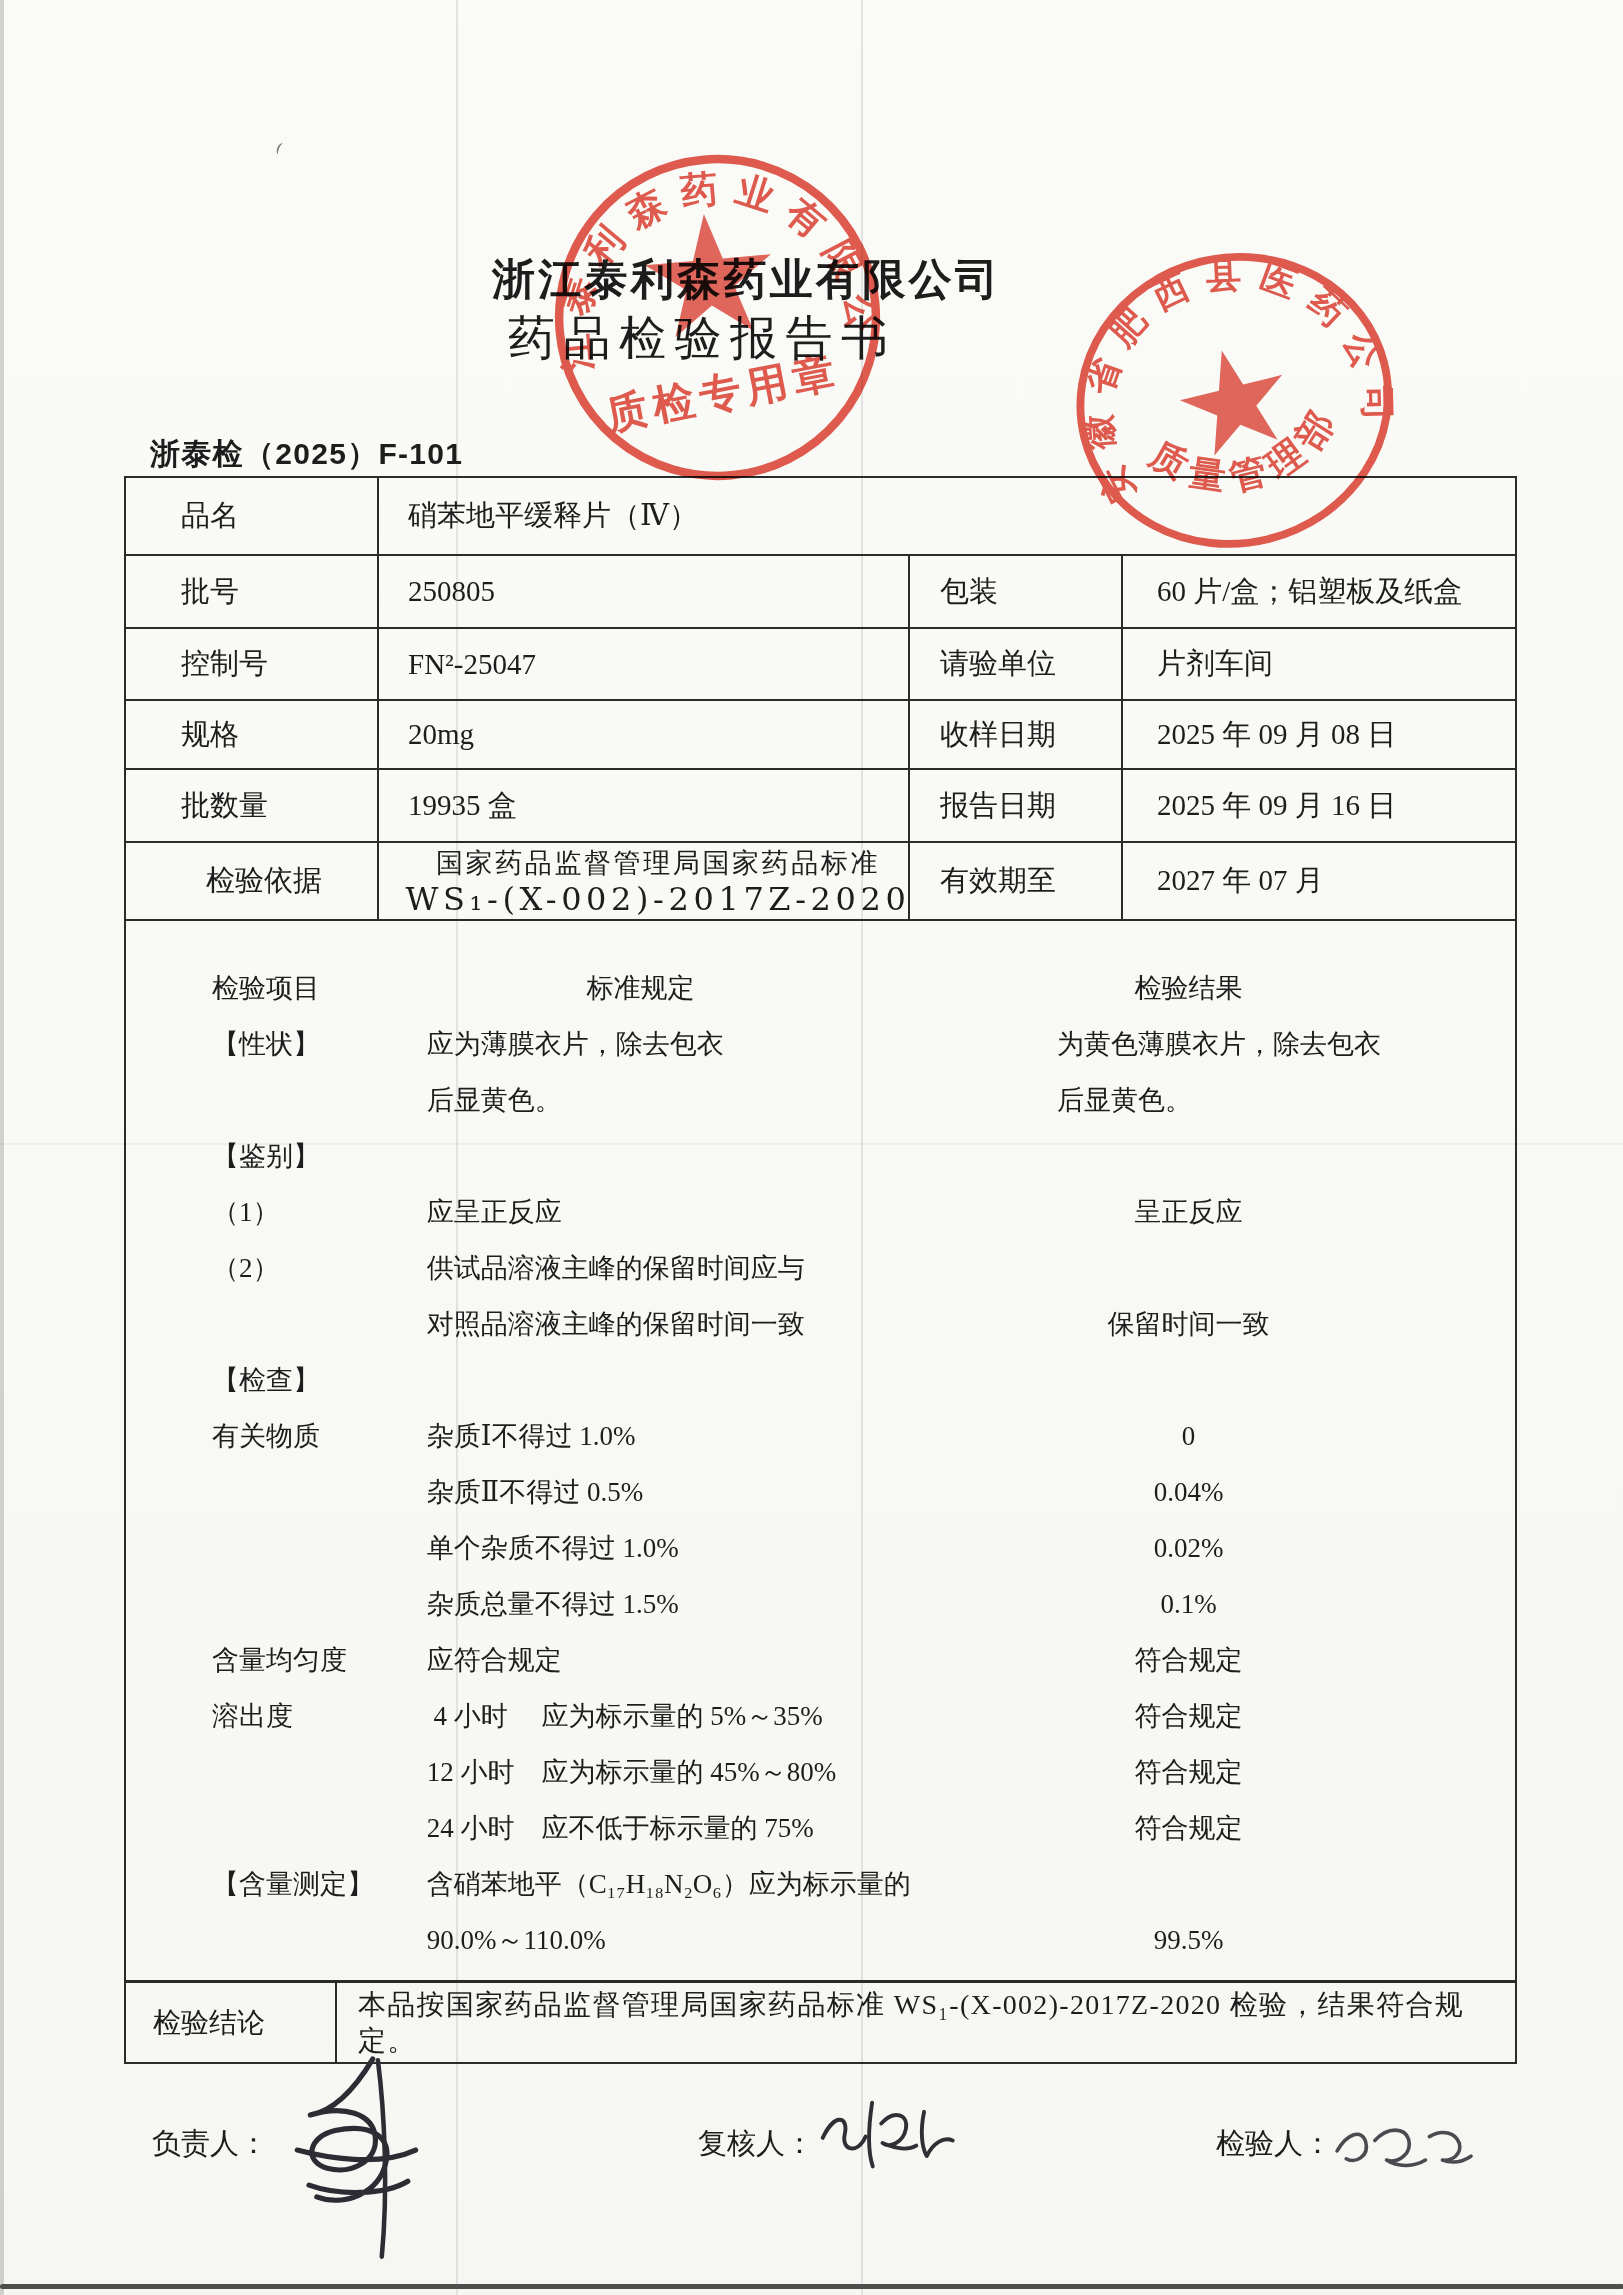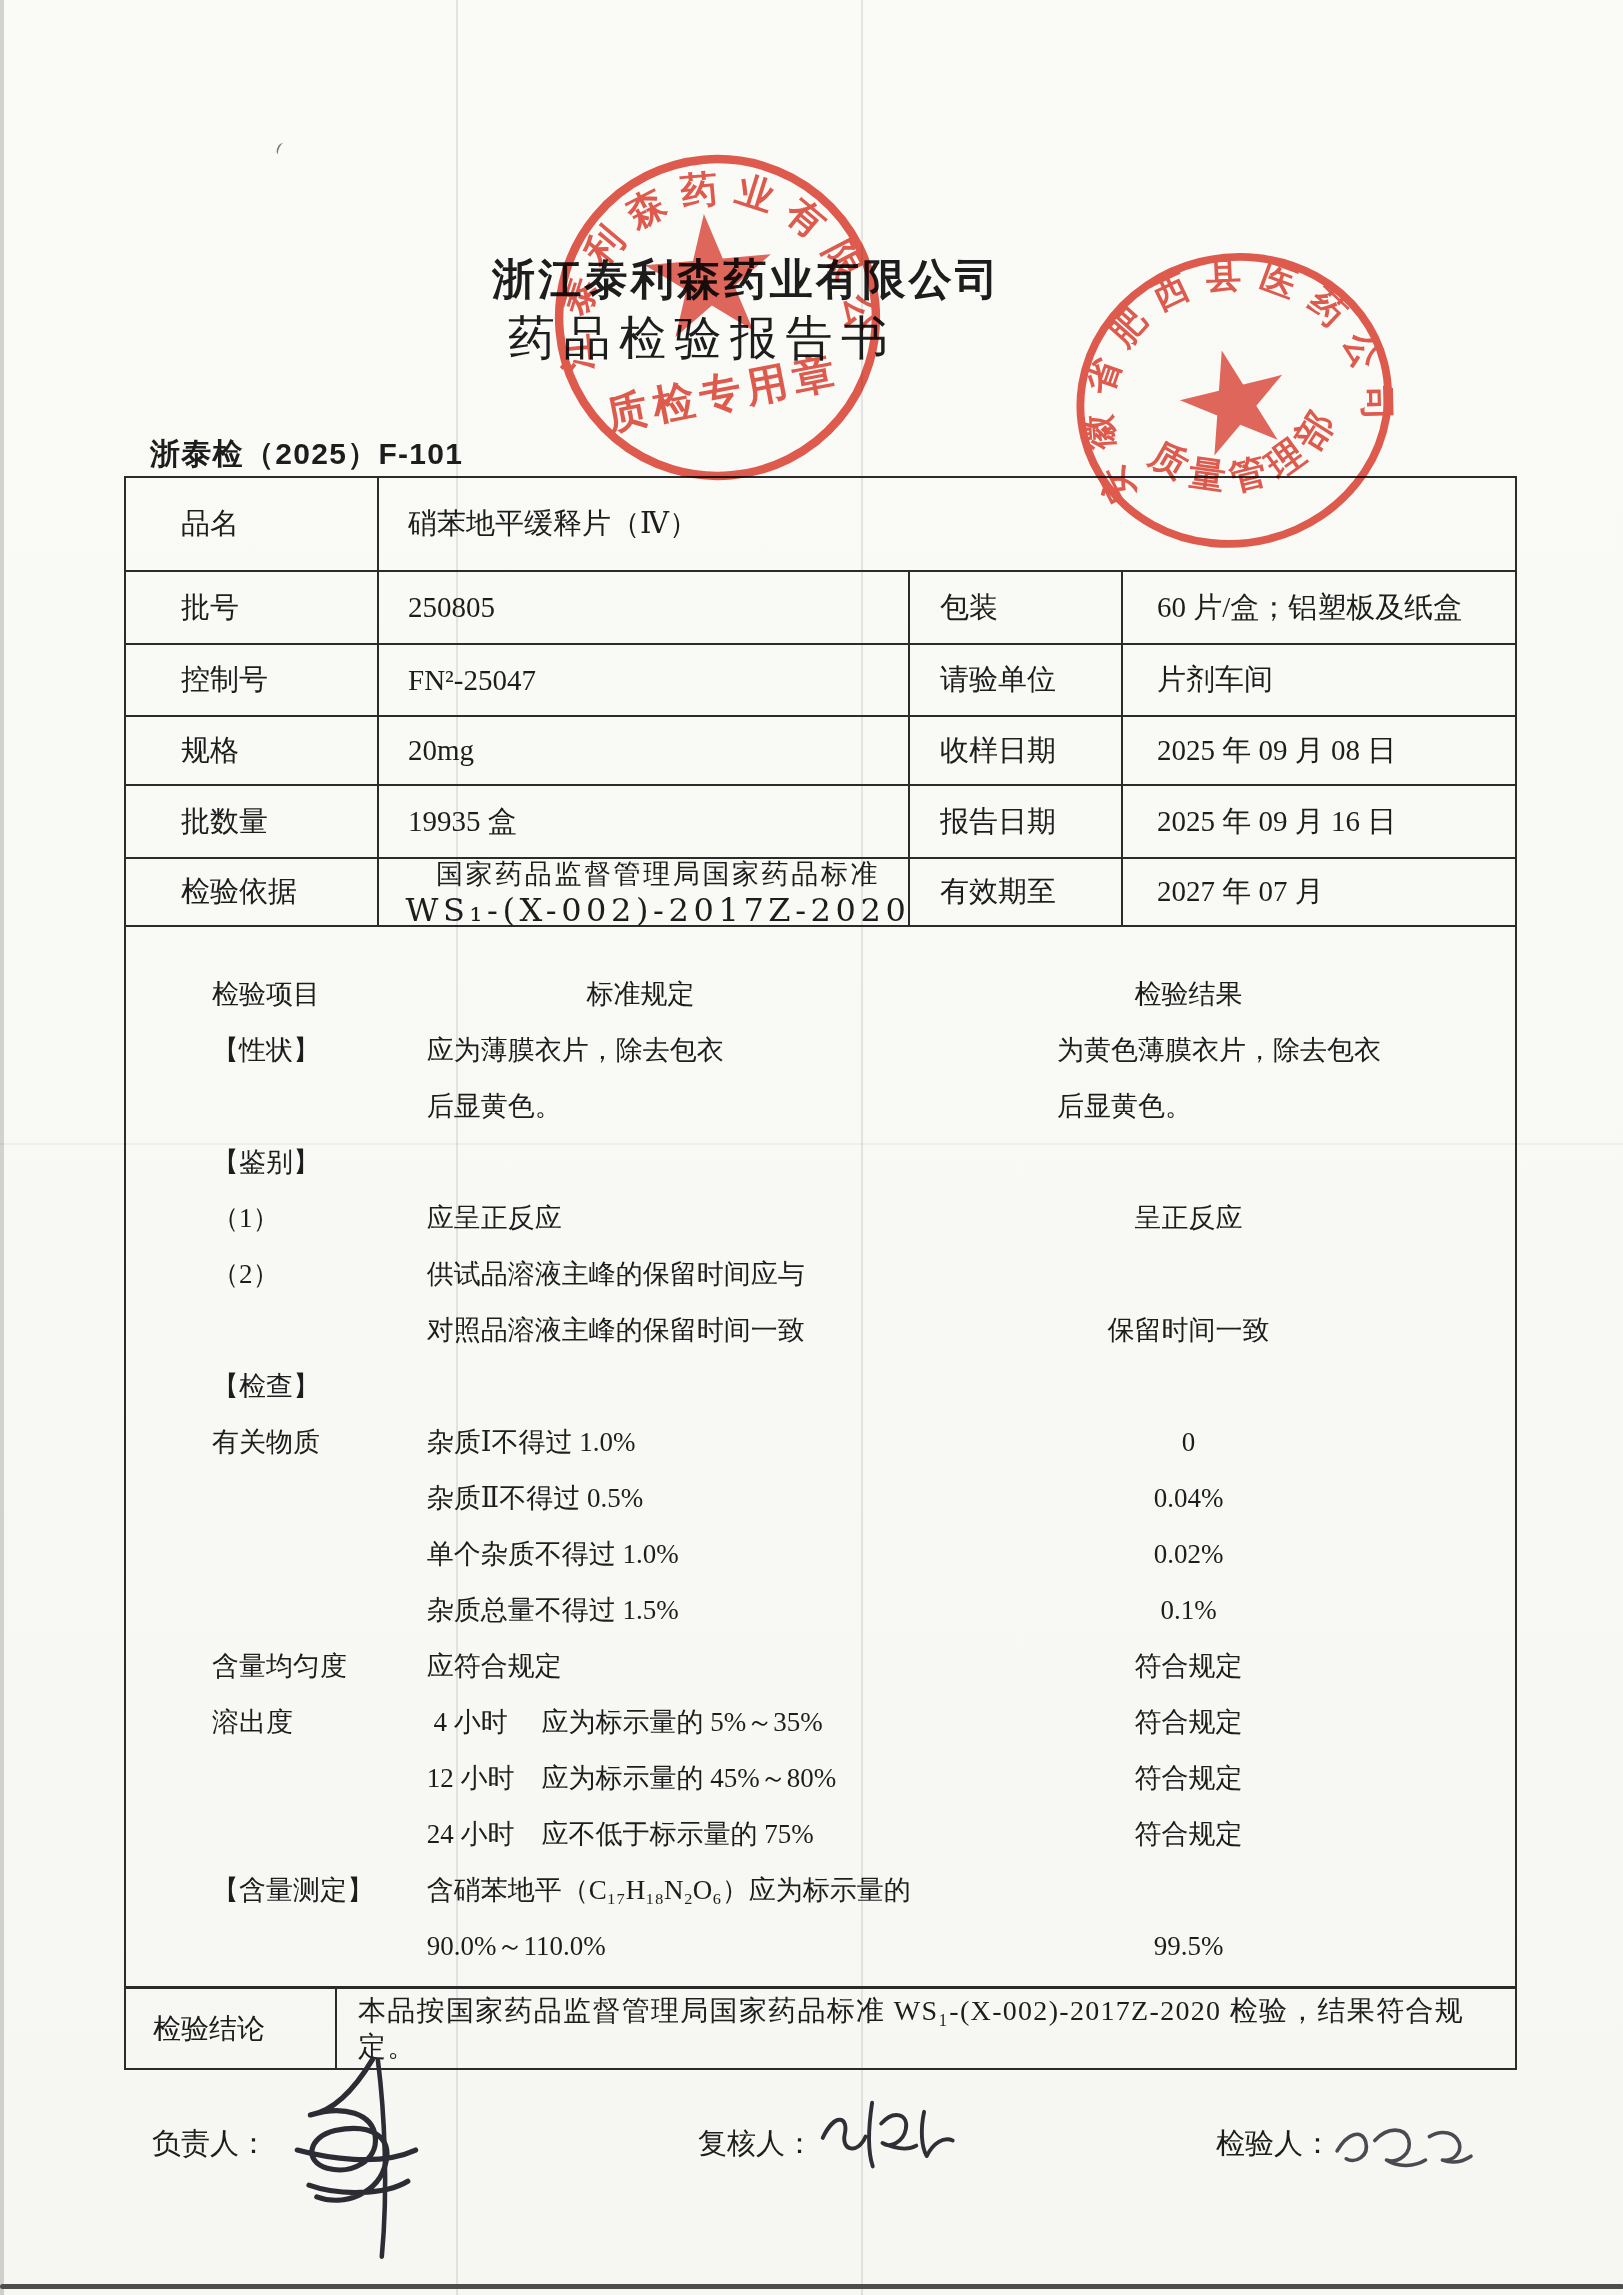--- a/index.html
+++ b/index.html
@@ -17,22 +17,22 @@
   .stray-mark{position:absolute;left:277px;top:143px;width:5.9px;height:11.7px;border-left:2.6px solid #3c3c3c;border-radius:60% 40% 50% 50%;transform:rotate(20deg);opacity:.65;}
 
   
   .company-title{position:absolute;left:492px;top:251px;font-size:43px;font-weight:700;letter-spacing:3.3px;white-space:nowrap;}
   .report-title{position:absolute;left:508px;top:307px;font-size:47px;font-weight:400;letter-spacing:8.5px;white-space:nowrap;}
   .doc-no{position:absolute;left:150px;top:434px;font-size:30px;font-weight:700;letter-spacing:1.3px;font-family:"Liberation Sans","DejaVu Sans",sans-serif;}
 
   
   .doc-table{position:absolute;left:124px;top:476px;width:1393px;border:2px solid var(--line);box-sizing:border-box;background:transparent;}
   .trow{display:flex;border-bottom:2px solid var(--line);box-sizing:border-box;align-items:center;font-size:29px;}
-  .r1{height:94px}.r2{height:73px}.r3{height:72px}.r4{height:69px}.r5{height:73px}
-  .r6{height:68px;align-items:center;}
+  .r1{height:78px}.r2{height:73px}.r3{height:72px}.r4{height:69px}.r5{height:73px}
+  .r6{height:78px;align-items:center;text-align:center;}
   .lc{width:251px;flex:none;box-sizing:border-box;}
   .vc{width:531px;flex:none;border-left:2px solid var(--line);box-sizing:border-box;padding-left:29px;height:100%;display:flex;align-items:center;}
   .l2c{width:202px;flex:none;border-left:2px solid var(--line);box-sizing:border-box;height:100%;display:flex;align-items:center;}
   .v2c{flex:1;border-left:2px solid var(--line);box-sizing:border-box;padding-left:34px;height:100%;display:flex;align-items:center;white-space:nowrap;margin-left:11px;}
   .vc-wide{flex:1;border-left:2px solid var(--line);box-sizing:border-box;padding-left:29px;height:100%;display:flex;align-items:center;}
   .spread{display:inline-flex;justify-content:space-between;width:146px;margin-left:55px;}
   .spread2{display:inline-flex;justify-content:space-between;width:155px;margin-left:30px;}
   .basis-v{display:flex;flex-direction:column;justify-content:center;line-height:36px;}
   .basis-line1{font-size:27px;letter-spacing:2.6px;white-space:nowrap;}
   .basis-line2{font-size:32px;letter-spacing:4.6px;white-space:nowrap;font-family:"DejaVu Serif","Liberation Serif",serif;}

